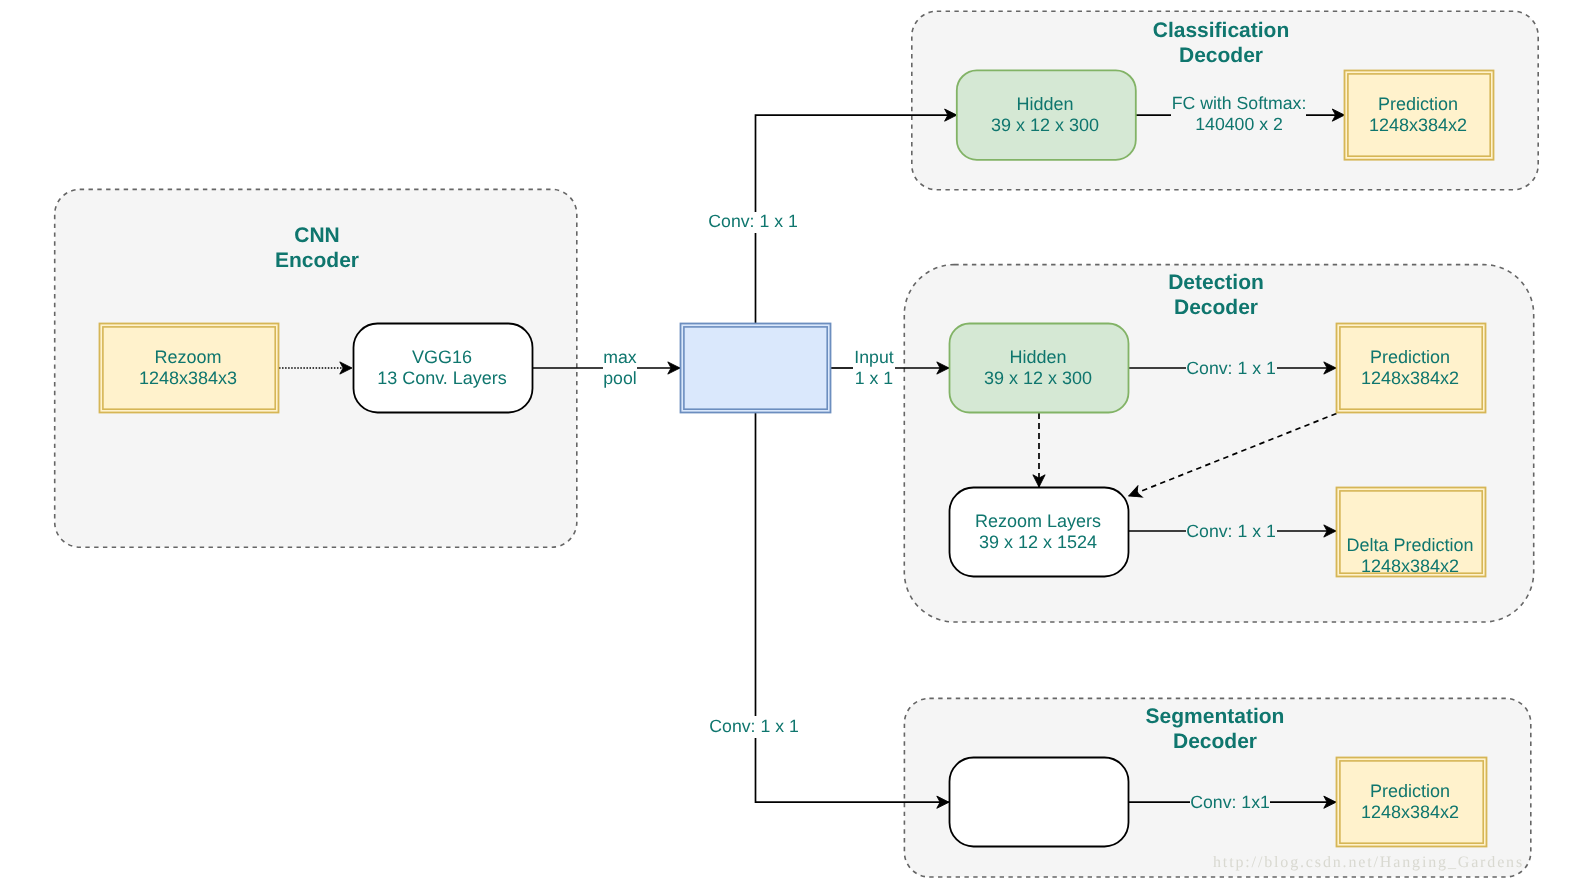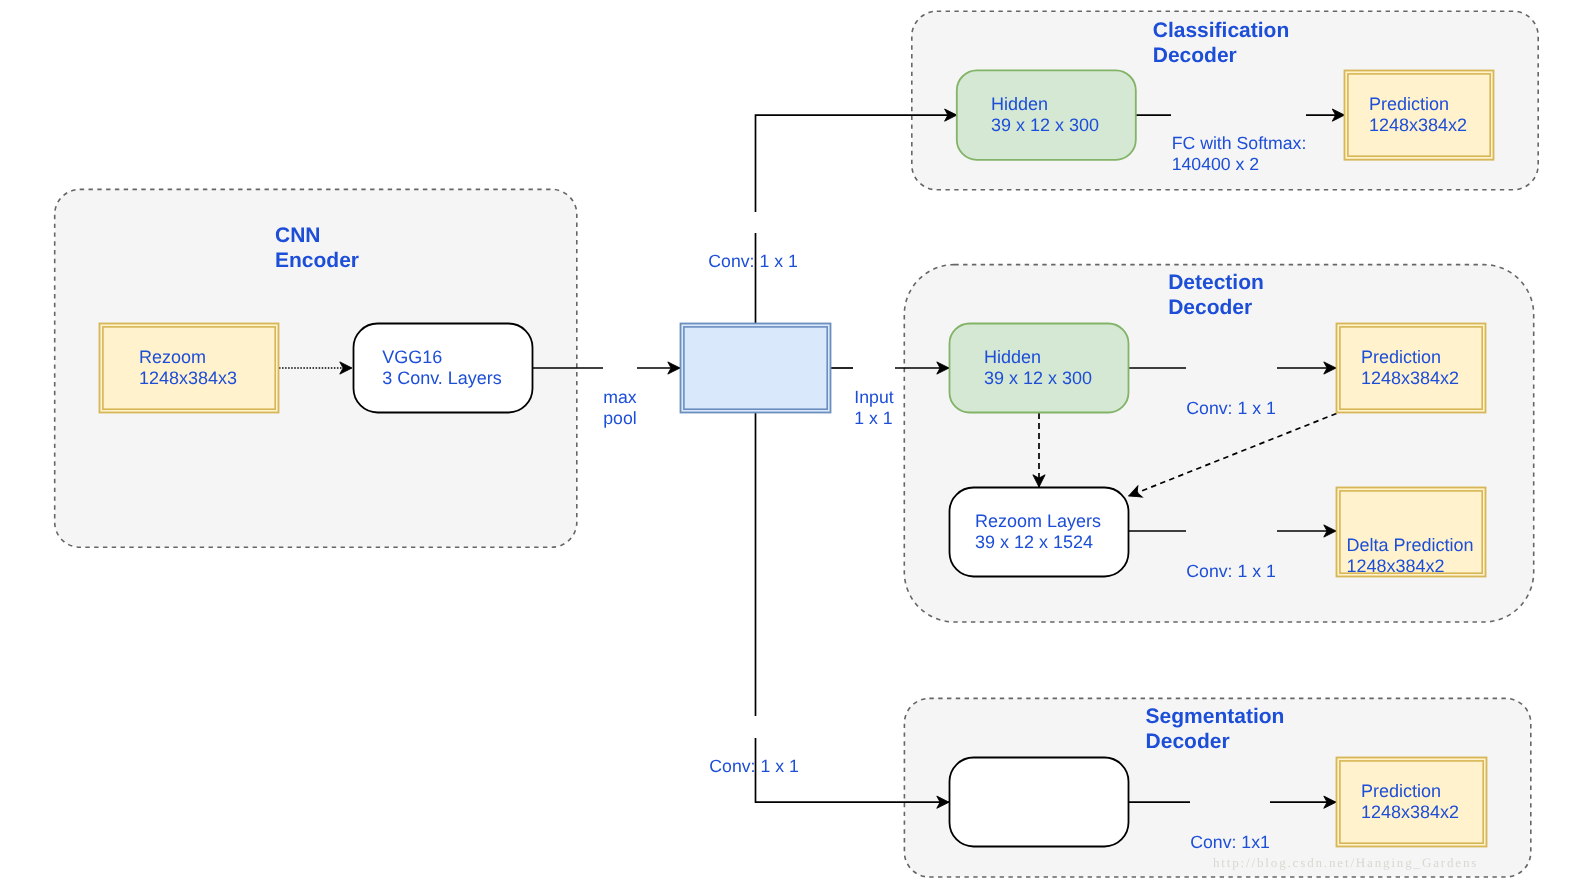--- a/index.html
+++ b/index.html
@@ -2,28 +2,28 @@
 <html><head>
 <meta charset="utf-8">
 <title>MultiNet Architecture Diagram</title>
 <style>
   html,body{margin:0;padding:0;background:#ffffff;}
   body{width:1584px;height:882px;overflow:hidden;
        font-family:"Liberation Sans", sans-serif;
        -webkit-font-smoothing:antialiased;text-rendering:geometricPrecision;}
   #stage{position:relative;width:1584px;height:882px;background:#fff;}
   svg#art{position:absolute;left:0;top:0;width:1584px;height:882px;}
-  .lbl{position:absolute;color:#1d4ed8;text-align:left;white-space:nowrap;
+  .lbl{position:absolute;color:#0f766e;text-align:center;white-space:nowrap;
        transform:translate(-50%,-50%) translateZ(0);pointer-events:none;}
   .node-lbl{font-size:18px;line-height:21.2px;}
   .grp-lbl{font-size:21px;line-height:24.6px;font-weight:bold;}
-  .edge-lbl{font-size:17.7px;line-height:21.2px;background:#fff;margin-top:40px;}
+  .edge-lbl{font-size:17.7px;line-height:21.2px;background:#fff;}
   .edge-lbl.plain{background:transparent;}
   .wm{position:absolute;font-family:"Liberation Serif",serif;color:#d9d9d1;
-      font-size:13px;white-space:nowrap;letter-spacing:1.85px;
+      font-size:16px;white-space:nowrap;letter-spacing:1.85px;
       transform:translate(0,-50%) translateZ(0);}
 </style>
 </head>
 <body>
 
 <div id="stage">
 
 <svg id="art" width="1584" height="882" viewBox="0 0 1584 882" xmlns="http://www.w3.org/2000/svg">
   <defs>
 
@@ -142,21 +142,21 @@
   <div>Segmentation</div>
   <div>Decoder</div>
 </div>
 
 <div class="lbl node-lbl" style="left:188px;top:368px;">
   <div>Rezoom</div>
   <div>1248x384x3</div>
 </div>
 <div class="lbl node-lbl" style="left:442px;top:368px;">
   <div>VGG16</div>
-  <div>3 Conv. Layers</div>
+  <div>13 Conv. Layers</div>
 </div>
 <div class="lbl node-lbl" style="left:1045px;top:114.5px;">
   <div>Hidden</div>
   <div>39 x 12 x 300</div>
 </div>
 <div class="lbl node-lbl" style="left:1418px;top:114.5px;">
   <div>Prediction</div>
   <div>1248x384x2</div>
 </div>
 <div class="lbl node-lbl" style="left:1038px;top:368px;">

